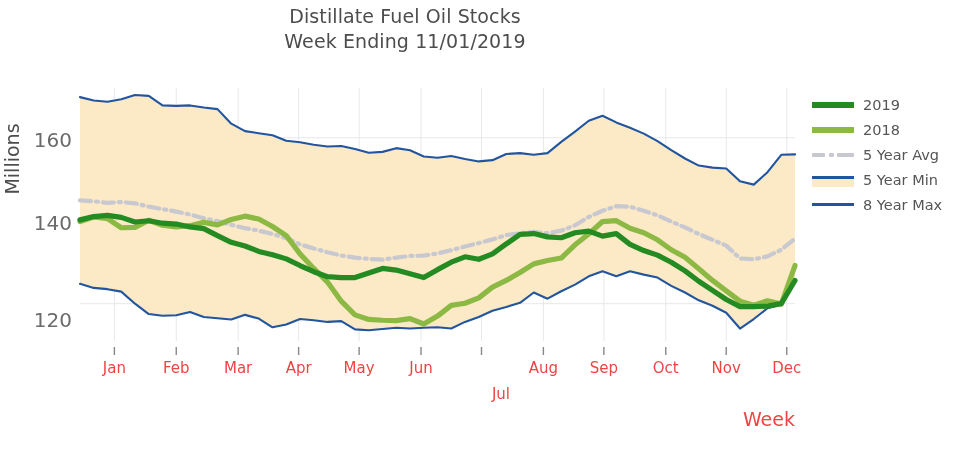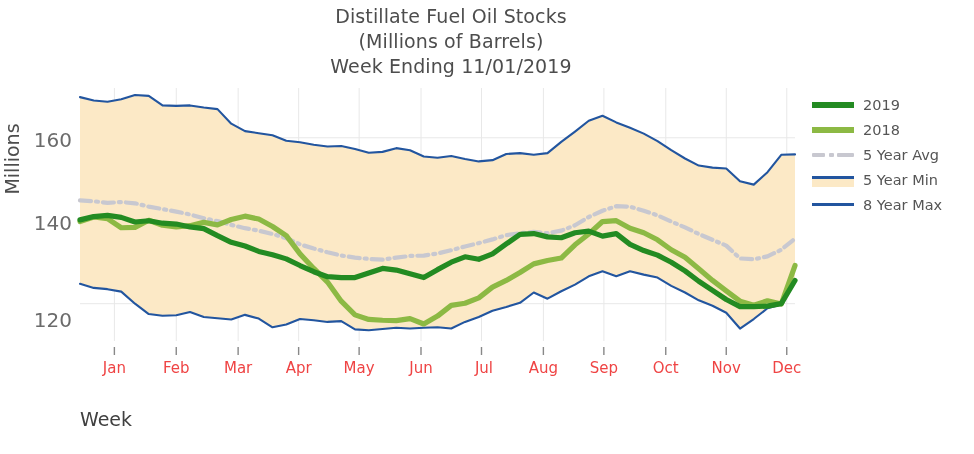--- a/index.html
+++ b/index.html
@@ -12,42 +12,41 @@
     position:relative;
   }
   #chart-root{position:absolute;inset:0;}
 
   
   .title-block{
     position:absolute;left:0;top:4px;width:810px;
     text-align:center;
     font-size:19px;line-height:25px;color:#4d4d4d;
     letter-spacing:.1px;
-    padding-left:46px;
   }
   .title-block div{white-space:pre;}
 
   
   .plot-wrap{
     position:absolute;left:80px;top:88px;
     width:715px;height:253px;
   }
   .plot-svg{display:block;width:715px;height:253px;overflow:visible;}
 
   
   .ylabel{
     position:absolute;left:-6px;top:148px;
     width:160px;text-align:center;
     font-size:19px;color:#4d4d4d;
     transform:rotate(-90deg);transform-origin:center center;
     margin-left:-62px;
   }
   .xlabel{
     position:absolute;left:80px;top:408px;width:715px;
-    text-align:left;font-size:19px;color:#404040;
+    text-align:right;font-size:19px;color:#ef4444;
   }
   .ytick{
     position:absolute;width:70px;text-align:right;
     font-size:20px;color:#6b6b6b;
   }
   .xtick{
     position:absolute;top:359px;width:60px;text-align:center;
     font-size:15px;color:#ef4444;
   }
   .source{
@@ -71,37 +70,36 @@
 
   .dashseg{position:absolute;height:4px;border-radius:1px;}
 </style>
 </head>
 <body>
 
 <div id="chart-root">
 
   <div class="title-block">
     <div>Distillate Fuel Oil Stocks</div>
-    <div>(Millions of Barrels)</div>
     <div>Week Ending 11/01/2019</div>
   </div>
 
   <div class="ylabel">Millions</div>
 
   <div class="ytick" id="ytick0" style="left: 2px; top: 308px;">120</div>
   <div class="ytick" id="ytick1" style="left: 2px; top: 210.721px;">140</div>
   <div class="ytick" id="ytick2" style="left: 2px; top: 127.77px;">160</div>
 
   <div class="xtick" id="xtick0" style="left: 84.375px;">Jan</div>
   <div class="xtick" id="xtick1" style="left: 146.25px;">Feb</div>
   <div class="xtick" id="xtick2" style="left: 208.125px;">Mar</div>
   <div class="xtick" id="xtick3" style="left: 268.625px;">Apr</div>
   <div class="xtick" id="xtick4" style="left: 329.125px;">May</div>
   <div class="xtick" id="xtick5" style="left: 391px;">Jun</div>
-  <div class="xtick" id="xtick6" style="left: 454px;">Jul</div>
+  <div class="xtick" id="xtick6" style="left: 471px; margin-top: 26px;">Jul</div>
   <div class="xtick" id="xtick7" style="left: 513.375px;">Aug</div>
   <div class="xtick" id="xtick8" style="left: 573.875px;">Sep</div>
   <div class="xtick" id="xtick9" style="left: 635.75px;">Oct</div>
   <div class="xtick" id="xtick10" style="left: 696.25px;">Nov</div>
   <div class="xtick" id="xtick11" style="left: 756.75px;">Dec</div>
 
   <div class="plot-wrap">
     <svg class="plot-svg" id="plot-svg" viewBox="0 0 715 253" preserveAspectRatio="none">
         <line x1="0" x2="715" y1="215.672131147541" y2="215.672131147541" stroke="#e8e8e8" stroke-width="1"></line>
         <line x1="0" x2="715" y1="132.72131147540983" y2="132.72131147540983" stroke="#e8e8e8" stroke-width="1"></line>

